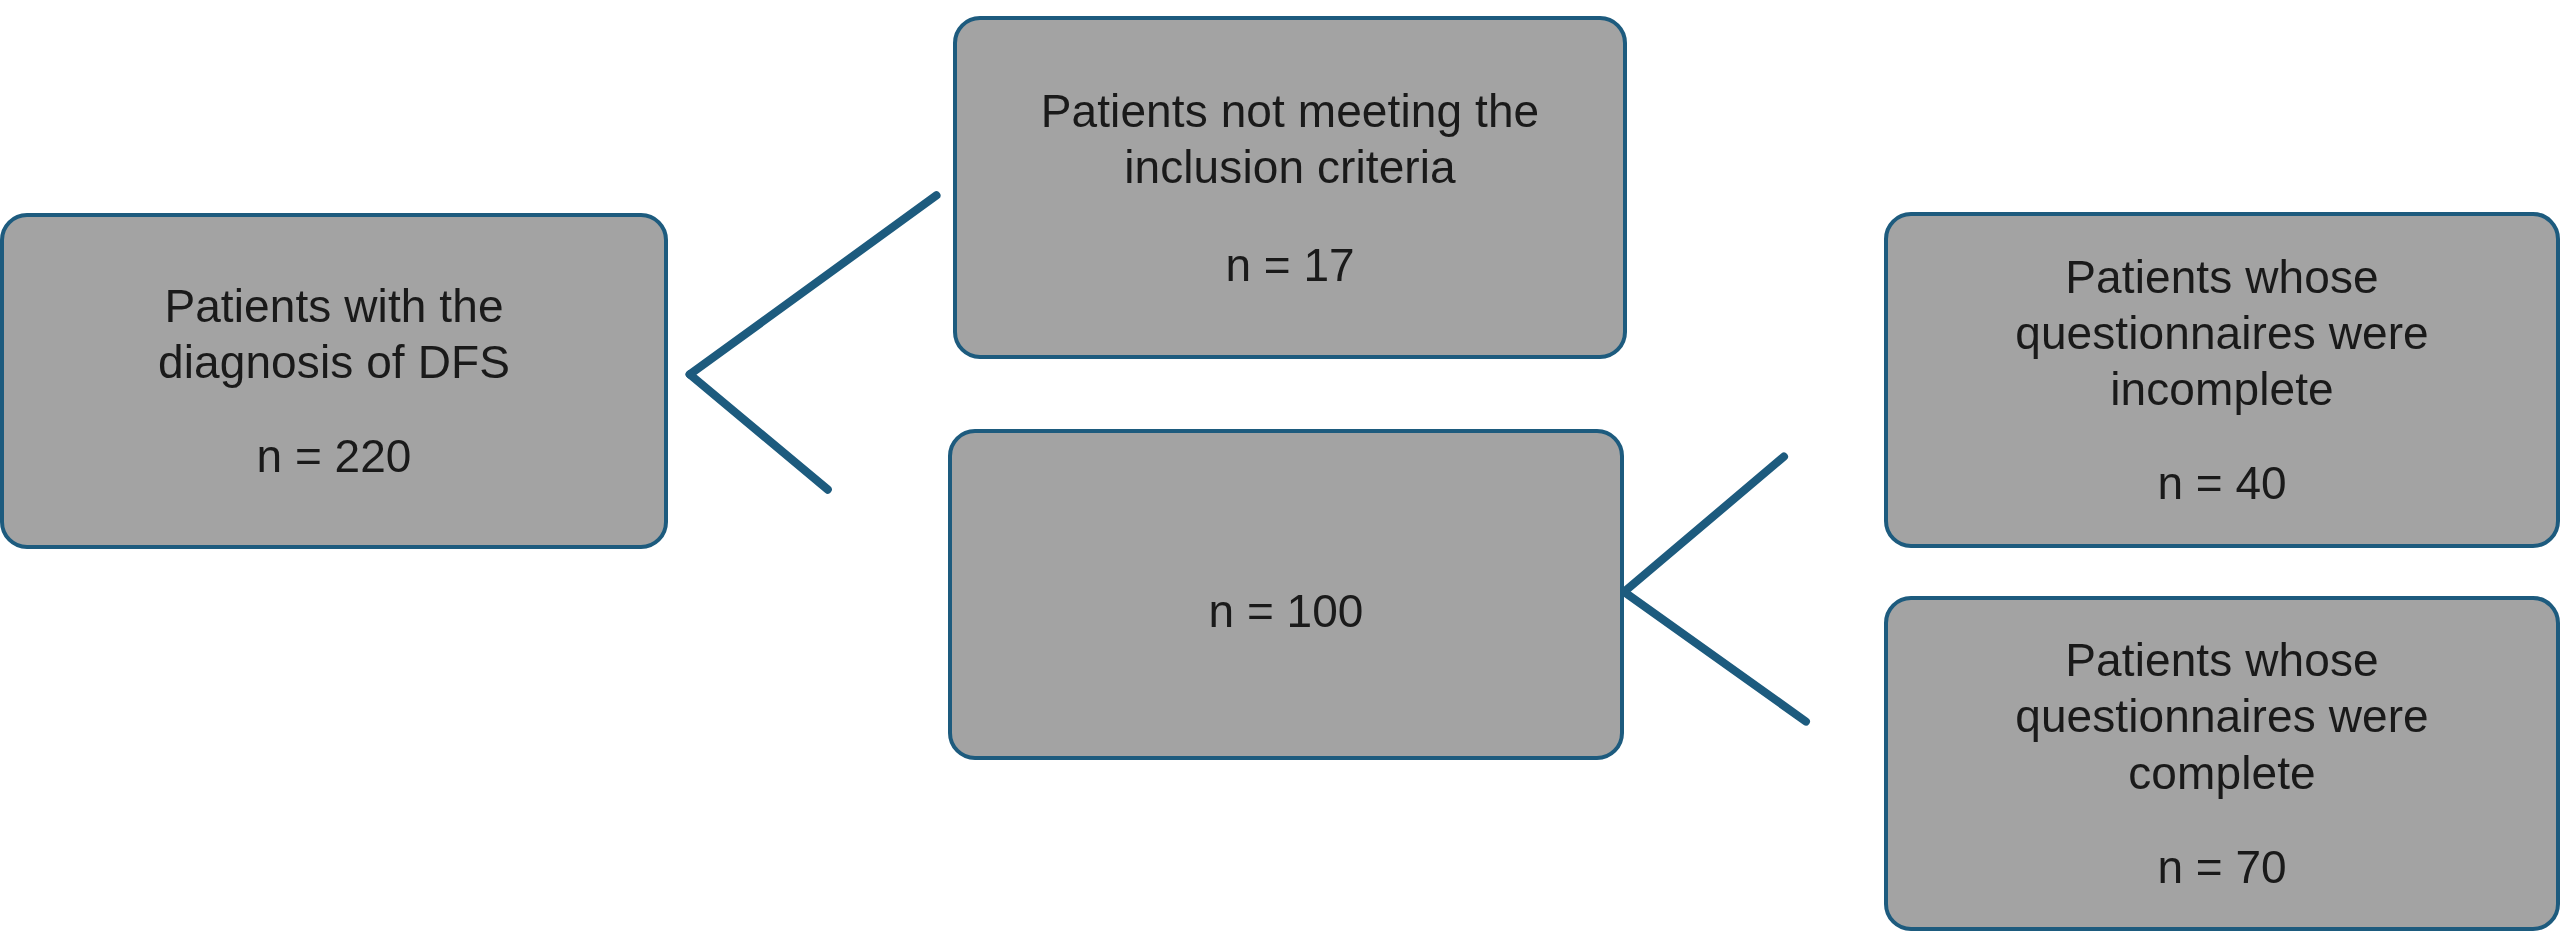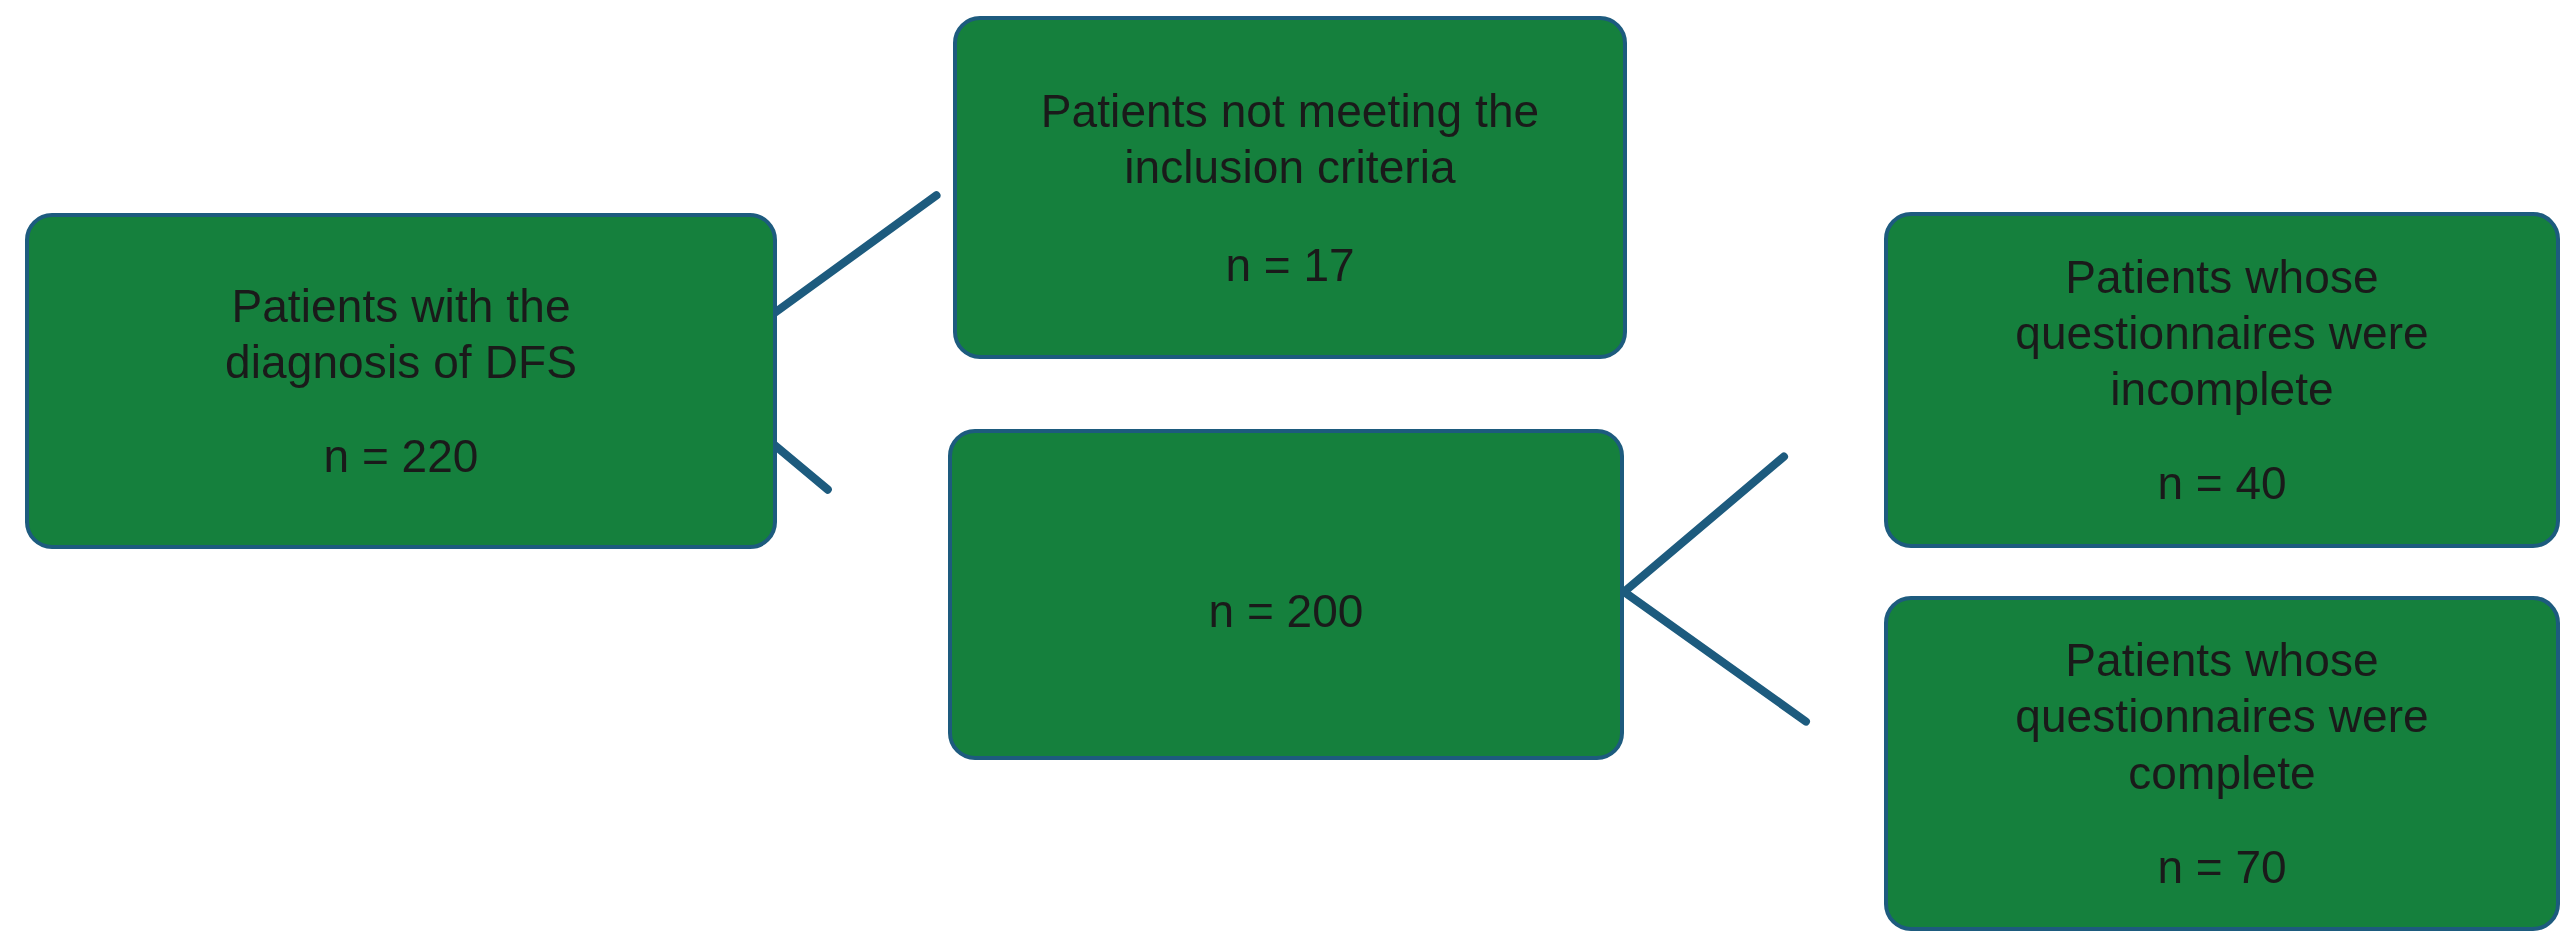--- a/index.html
+++ b/index.html
@@ -23,21 +23,21 @@
     position: absolute;
     left: 0;
     top: 0;
     width: 2576px;
     height: 948px;
     pointer-events: none;
   }
   .node-box {
     position: absolute;
     box-sizing: border-box;
-    background: #15803d;
+    background: #a3a3a3;
     border: 4.6px solid #1d5b7e;
     border-radius: 27px;
     display: flex;
     flex-direction: column;
     align-items: center;
     justify-content: center;
     text-align: center;
     color: #1a1a1a;
   }
   .node-title {
@@ -46,21 +46,21 @@
     letter-spacing: 0.1px;
     white-space: pre-line;
     padding: 0 12.8px;
   }
   .node-count {
     font-size: 46px;
     line-height: 1.22;
     margin-top: 38px;
   }
   
-  #node-source      { left: 25px;   top: 213px; width: 752px;  height: 336px; }
+  #node-source      { left: 0;   top: 213px; width: 668px;  height: 336px; }
   #node-excluded    { left: 953px; top: 16.4px;  width: 674px;  height: 343px; }
   #node-consented   { left: 948px; top: 429px; width: 676px;  height: 331px; }
   #node-incomplete  { left: 1884px; top: 212px; width: 676px;  height: 336px; }
   #node-complete    { left: 1884px; top: 596px; width: 676px;  height: 335px; }
 
   #node-consented .node-count { margin-top: 33px; }
   #node-excluded .node-count  { margin-top: 42px; text-align: center; }
 </style>
 </head>
 <body>
@@ -82,21 +82,21 @@
     <div class="node-count">n = 220</div>
   </div>
 
   <div class="node-box" id="node-excluded">
     <div class="node-title">Patients not meeting the
 inclusion criteria</div>
     <div class="node-count">n = 17</div>
   </div>
 
   <div class="node-box" id="node-consented">
-    <div class="node-count">n = 200</div>
+    <div class="node-count">n = 100</div>
   </div>
 
   <div class="node-box" id="node-incomplete">
     <div class="node-title">Patients whose
 questionnaires were
 incomplete</div>
     <div class="node-count">n = 40</div>
   </div>
 
   <div class="node-box" id="node-complete">

